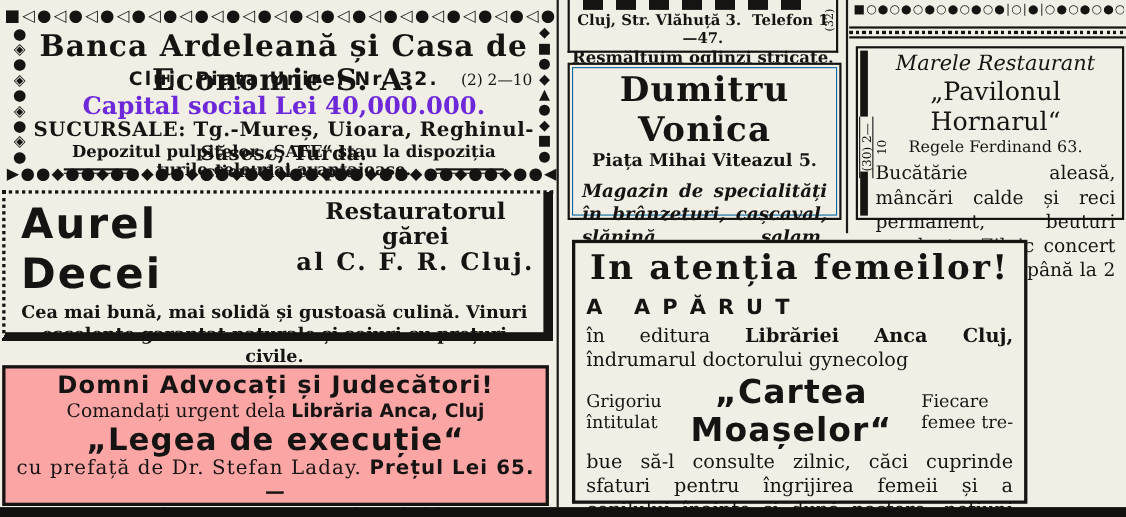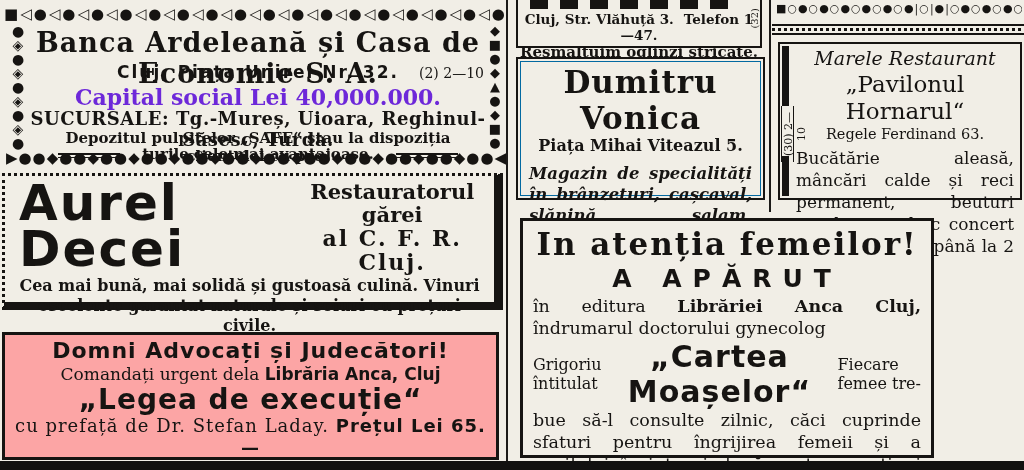--- a/index.html
+++ b/index.html
@@ -35,21 +35,21 @@
   .banca-dep1 { left:28px; top:127px; width:456px; font-size:15px; text-align:center; }
   .banca-dep2 { left:28px; top:143px; width:456px; font-size:15px; text-align:center; }
   .dbl-rule { display:inline-block; width:62px; height:5px; border-top:2px solid #161412;
     border-bottom:1px solid #161412; vertical-align:middle; margin:0 22px; }
 
   
   .decei { left:2px; top:173px; width:501px; height:137px;
     border-top:3px dotted #161412; border-left:3px dotted #161412;
     border-right:9px solid #161412; border-bottom:8px solid #161412; background:#f1eee6; }
   .decei-head { display:flex; align-items:flex-start; padding:4px 6px 0 14px; }
-  .decei-name { font-size:50px; line-height:46px; letter-spacing:2px; }
+  .decei-name { font-size:38px; line-height:46px; letter-spacing:2px; }
   .decei-sub { margin-left:auto; text-align:center; padding-right:2px; }
   .decei-sub .l1 { font-size:21px; font-weight:bold; line-height:23px; }
   .decei-sub .l2 { font-size:22px; font-weight:bold; line-height:24px; letter-spacing:2px; }
   .decei-body { padding:2px 14px 0 14px; font-size:16px; font-weight:bold; line-height:20px; text-align:center; }
   .decei-foot { display:flex; align-items:flex-end; padding:6px 10px 2px 12px; }
   .decei-foot .lft { font-size:16px; font-weight:bold; line-height:19px; }
   .decei-div { width:5px; height:34px; border-left:2px solid #161412; border-right:2px solid #161412;
     margin:0 14px 0 90px; }
   .decei-ref { font-size:15px; padding-bottom:2px; }
   .decei-foot .rgt { margin-left:auto; text-align:right; font-weight:bold; }
@@ -106,21 +106,21 @@
     border-right:1px solid #161412; border-left:1px solid #161412; }
   .horn-tag { font-size:19px; font-style:italic; text-align:center; line-height:25px; }
   .horn-name { font-size:23px; font-weight:normal; text-align:center; line-height:27px; }
   .horn-addr { font-size:14.5px; font-weight:normal; text-align:center; line-height:18px; }
   .horn-body { font-size:17px; line-height:22px; text-align:justify; margin-top:4px; }
 
   
   .femei { left:520px; top:218px; width:414px; height:240px; border:3px solid #161412;
     background:#f1eee6; padding:4px 10px; }
   .femei-title { font-size:31px; font-weight:bold; text-align:center; line-height:38px; letter-spacing:2px; }
-  .femei-sub { font-size:25px; line-height:32px; text-align:center; letter-spacing:11px; }
+  .femei-sub { font-size:19px; line-height:32px; letter-spacing:11px; }
   .femei-intro { font-size:17.5px; line-height:22px; text-align:justify; }
   .femei-mid { display:flex; align-items:center; }
   .femei-mid .sm { font-size:16px; line-height:19px; }
   .femei-mid .book { flex:1; font-size:30px; text-align:center; letter-spacing:1px; }
   .femei-body { font-size:17.5px; line-height:22px; text-align:justify; }
 
   
   .vdiv-main { left:506px; top:0; width:2px; height:461px; background:#1c1a18; }
   .vdiv-sub { left:769px; top:0; width:2px; height:212px; background:#1c1a18; }
   .hbar-bottom { left:0; top:461px; width:1024px; height:9px; background:#121110; }

